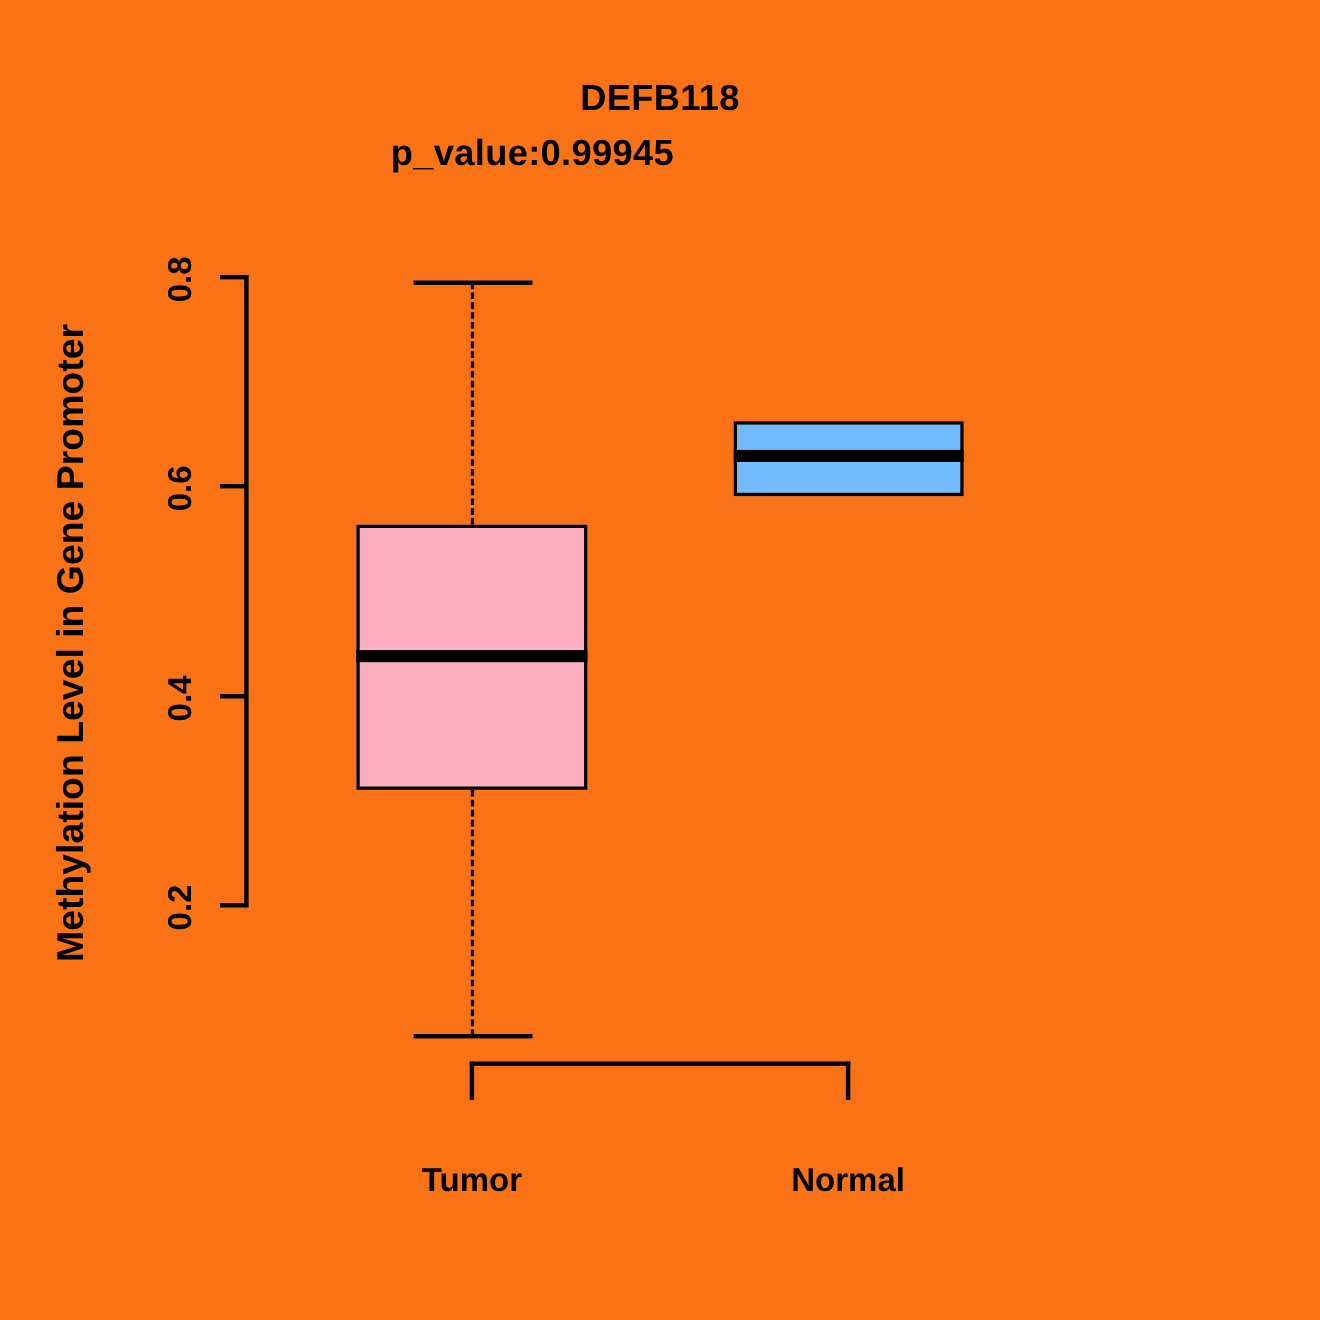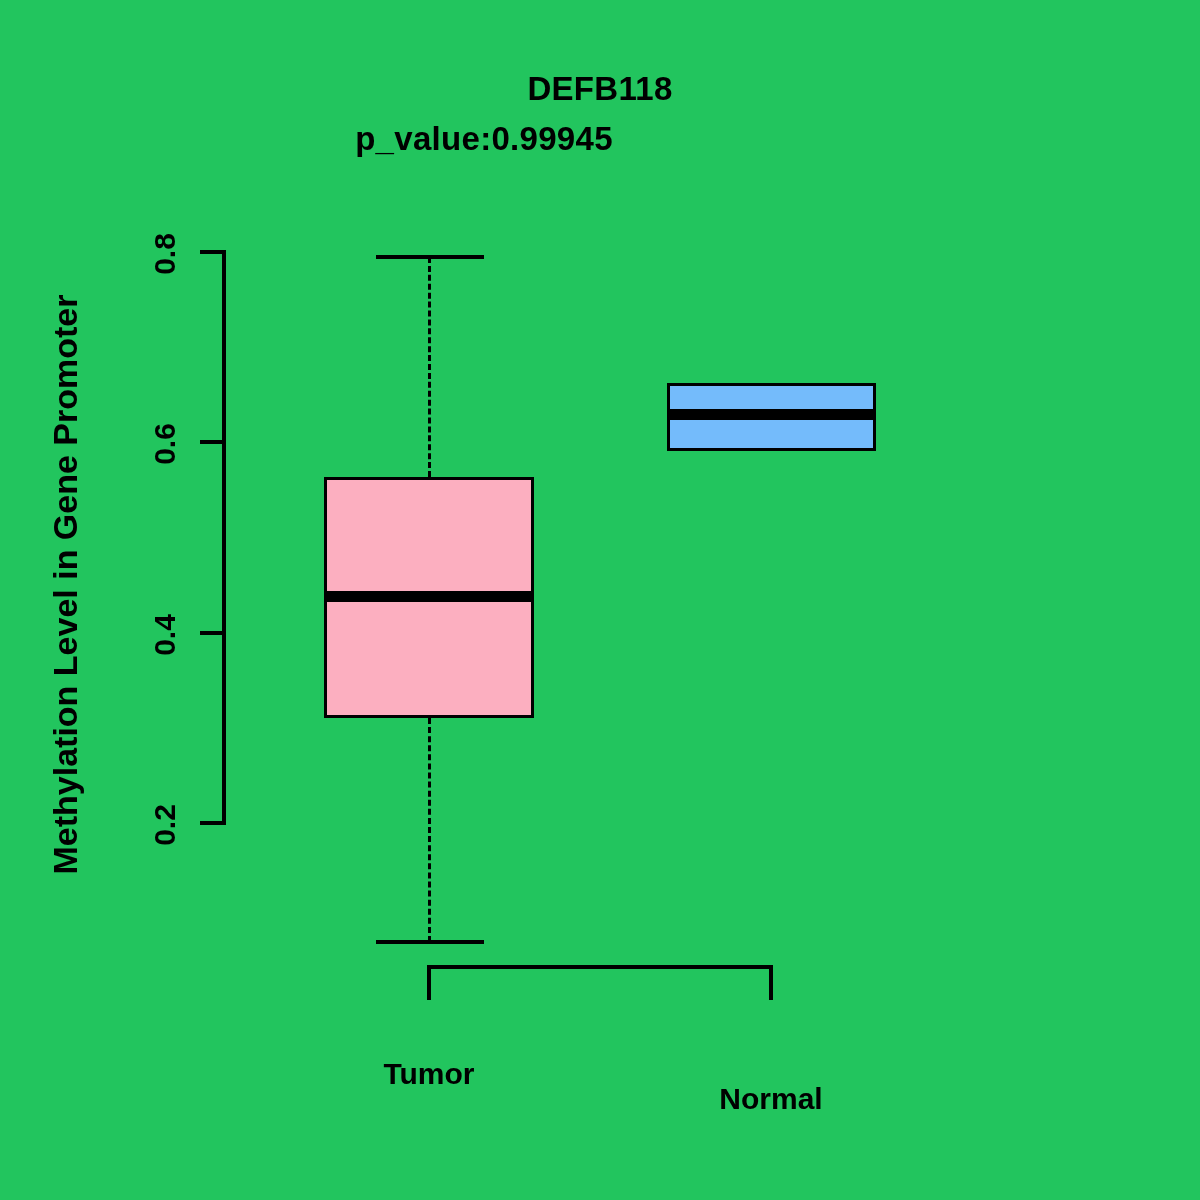--- a/index.html
+++ b/index.html
@@ -4,21 +4,21 @@
 <style>
   html, body {
     margin: 0;
     padding: 0;
     background: #ffffff;
   }
   #root {
     position: relative;
     width: 1200px;
     height: 1200px;
-    background: #22c55e;
+    background: #f97316;
     font-family: "Liberation Sans", sans-serif;
     overflow: hidden;
   }
 
   
   .title-main {
     position: absolute;
     left: 0;
     top: 70px;
     width: 1200px;
@@ -146,15 +146,15 @@
   <div class="bp-median" style="left: 324px; top: 590.56px; width: 210px; height: 11px;"></div>
 
   <div class="bp-box" style="left: 667px; top: 382.513px; width: 209px; height: 68.64px; background: rgb(116, 187, 251);"></div>
   <div class="bp-median" style="left: 667px; top: 409.427px; width: 209px; height: 11px;"></div>
 
   <div class="xaxis-line" style="left:427px; top:965px; width:346px; height:4px;"></div>
   <div class="xaxis-line" style="left:427px; top:965px; width:4px; height:35px;"></div>
   <div class="xaxis-line" style="left:769px; top:965px; width:4px; height:35px;"></div>
 
   <div class="xtick-label" style="left:329px; top:1041px; width:200px;">Tumor</div>
-  <div class="xtick-label" style="left:671px; top:1066px; width:200px;">Normal</div>
+  <div class="xtick-label" style="left:671px; top:1041px; width:200px;">Normal</div>
 
 </div>
 
 </body></html>

